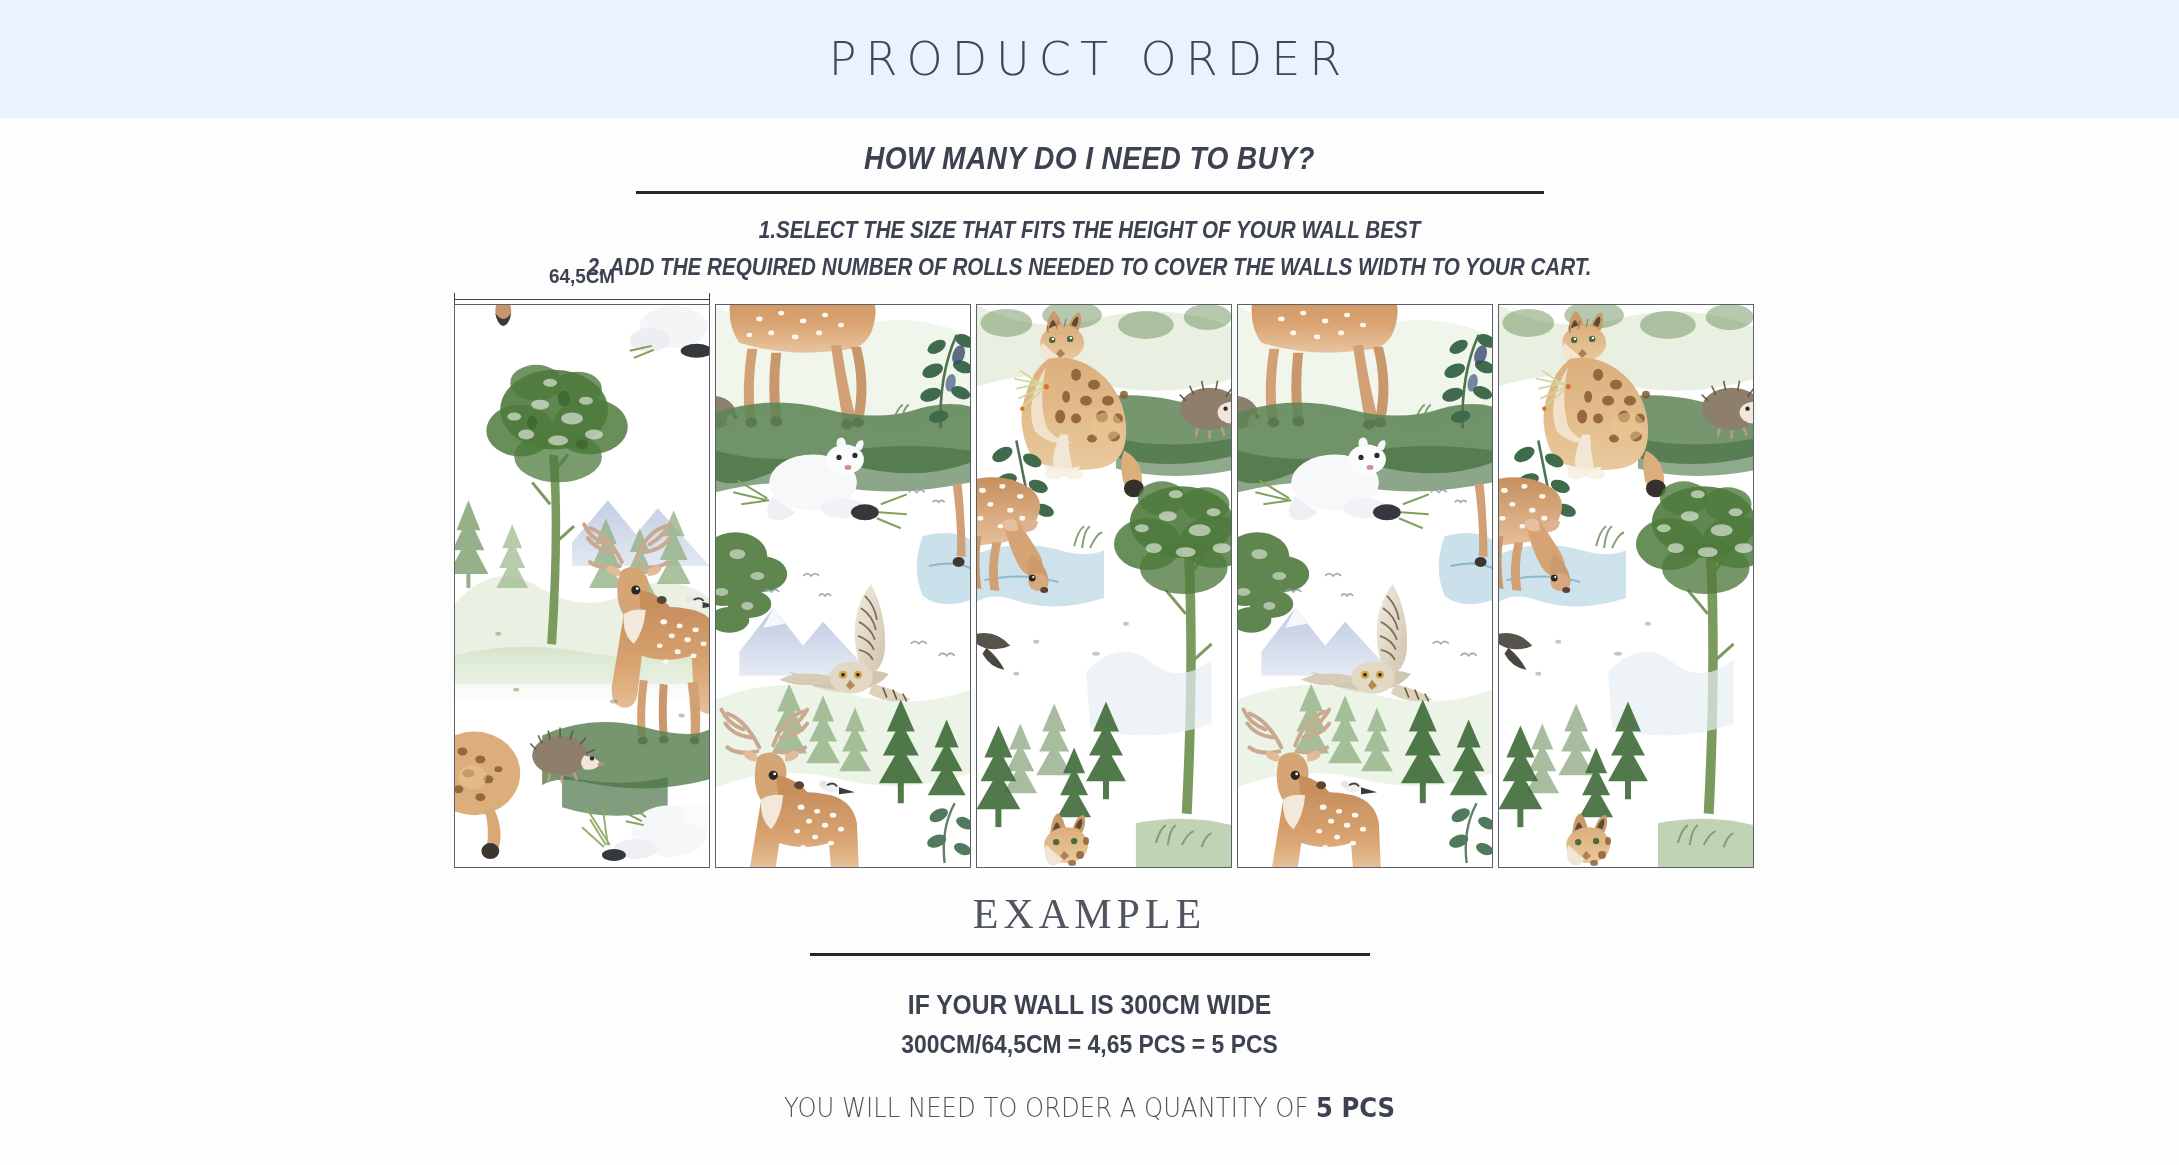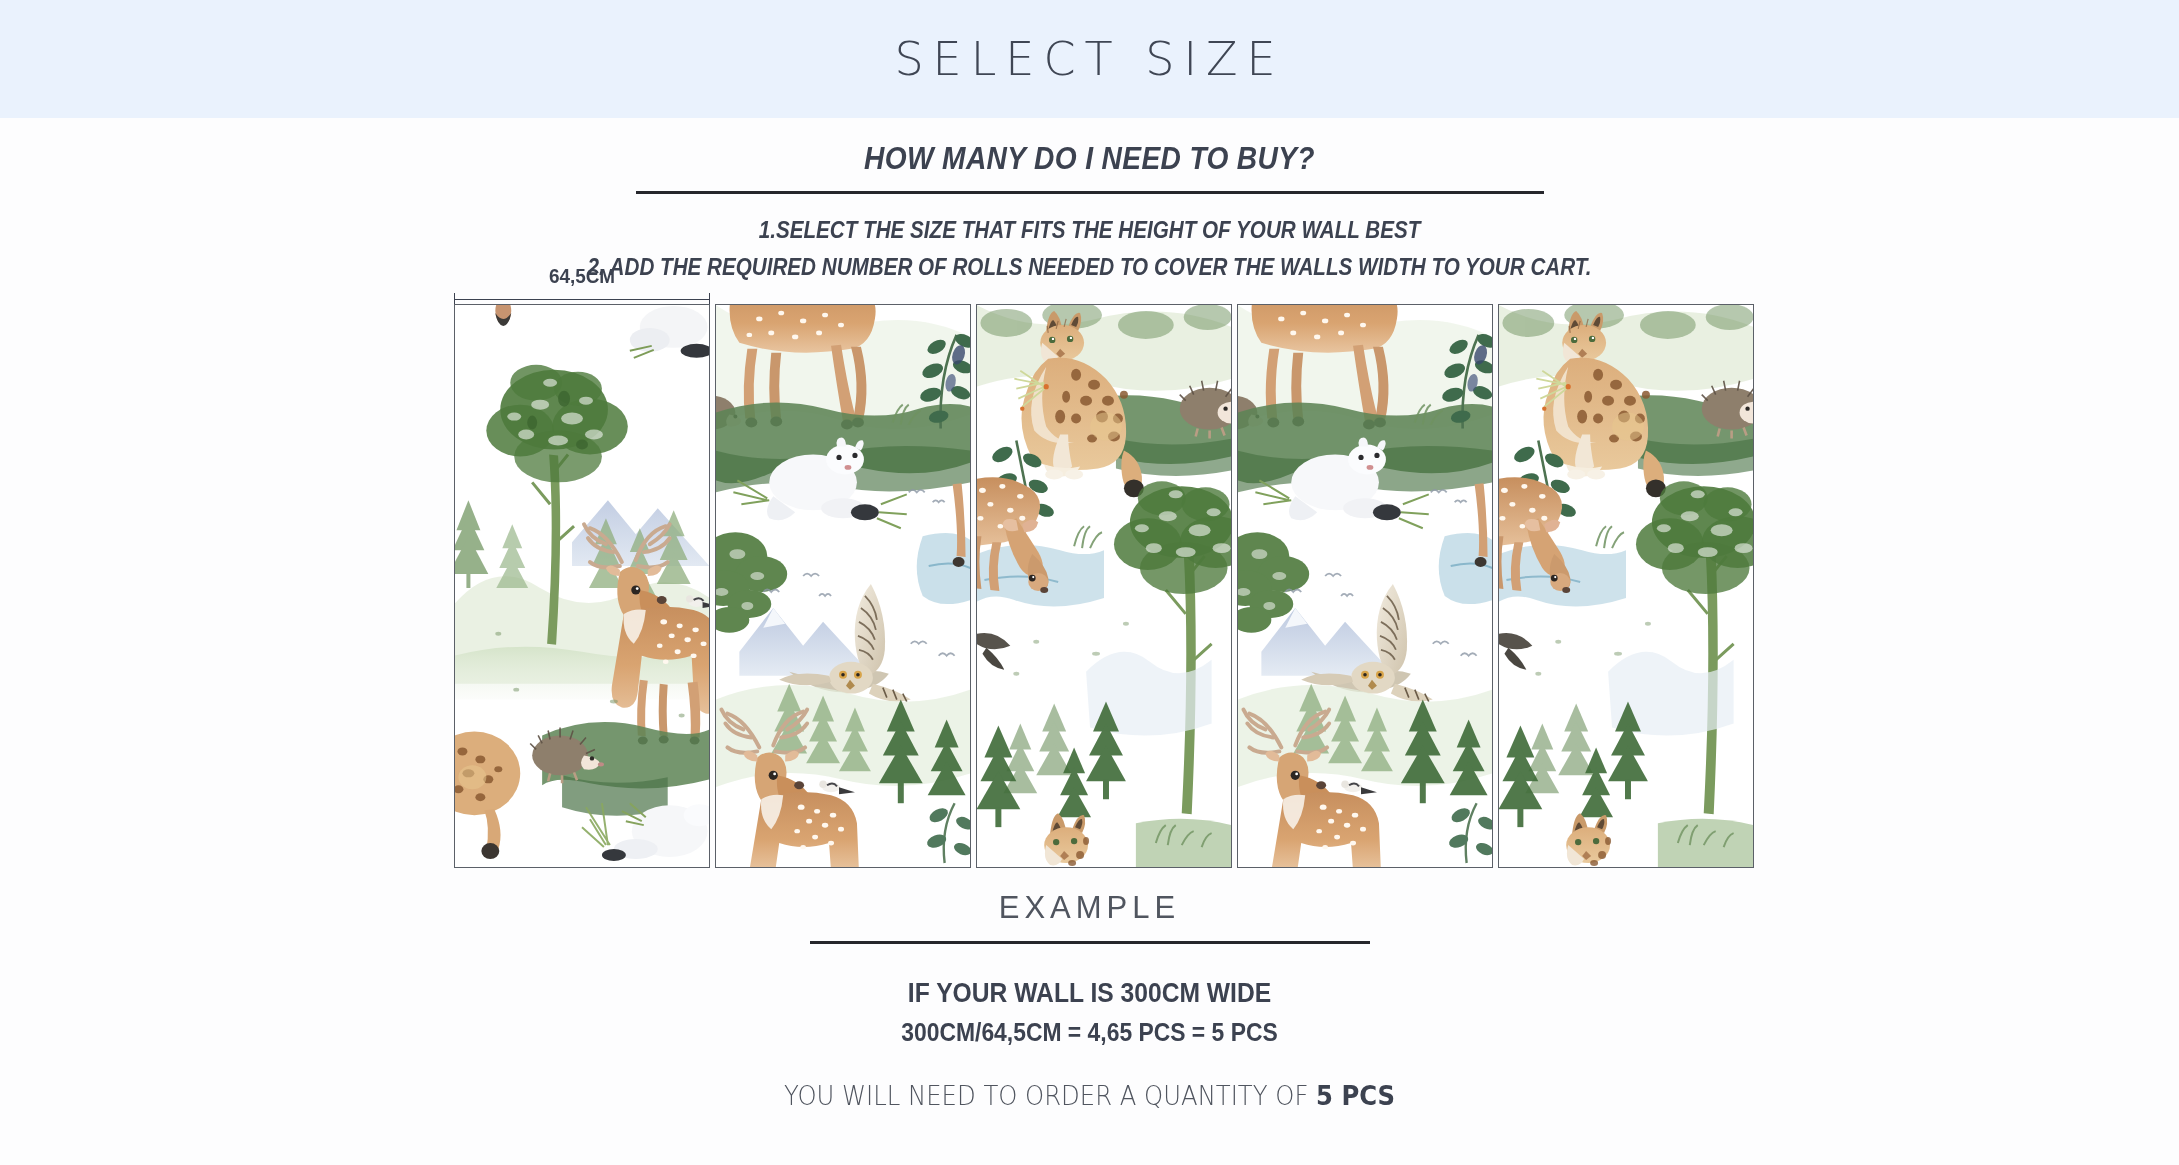--- a/index.html
+++ b/index.html
@@ -87,22 +87,22 @@
     position:relative;
     box-sizing:border-box;
   }
   .panel svg{display:block;width:100%;height:100%;}
 
   
   .example{
     position:absolute;left:0;top:890px;width:2179px;text-align:center;
   }
   .example-heading{
-    font-size:31px;font-weight:300;letter-spacing:5px;color:#50555f;
-    font-family:Liberation Sans, sans-serif;
+    font-size:42px;font-weight:300;letter-spacing:5px;color:#50555f;
+    font-family:Liberation Serif, serif;
   }
   .rule-narrow{
     width:560px;height:3px;background:#26272c;margin:15px auto 0 auto;
   }
   .ex-line1{
     font-size:28px;font-weight:600;color:#3c4250;margin-top:33px;
     transform:scaleX(.88);
   }
   .ex-line2{
     font-size:26px;font-weight:600;color:#3c4250;margin-top:8px;
@@ -112,21 +112,21 @@
     font-size:27px;font-weight:300;color:#50555f;margin-top:32px;
     font-family:"DejaVu Sans", sans-serif;
     transform:scaleX(.9);
   }
   .ex-line3 b{font-weight:700;color:#3c4250;}
 </style>
 </head>
 <body>
 
 <div class="header-band">
-  <div class="header-title">SELECT SIZE</div>
+  <div class="header-title">PRODUCT ORDER</div>
 </div>
 
 <div class="intro">
   <div class="intro-heading">HOW MANY DO I NEED TO BUY?</div>
   <div class="rule-wide"></div>
   <div class="intro-line first">1.SELECT THE SIZE THAT FITS THE HEIGHT OF YOUR WALL BEST</div>
   <div class="intro-line second">2. ADD THE REQUIRED NUMBER OF ROLLS NEEDED TO COVER THE WALLS WIDTH TO YOUR CART.</div>
 </div>
 
 <div class="panels-area">

